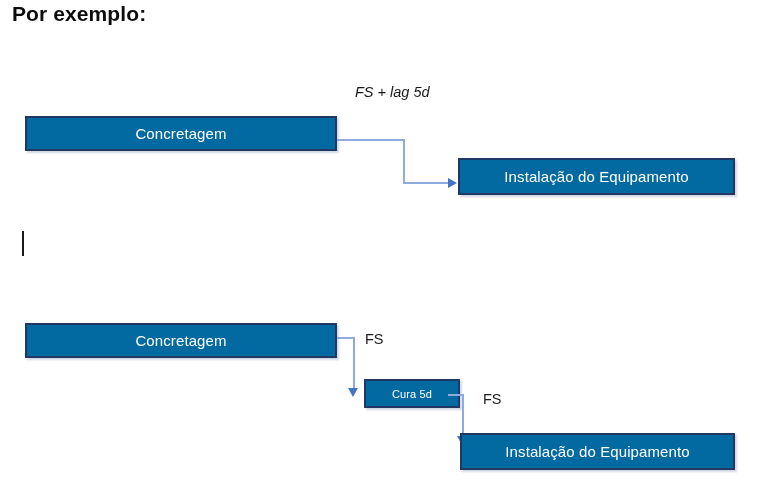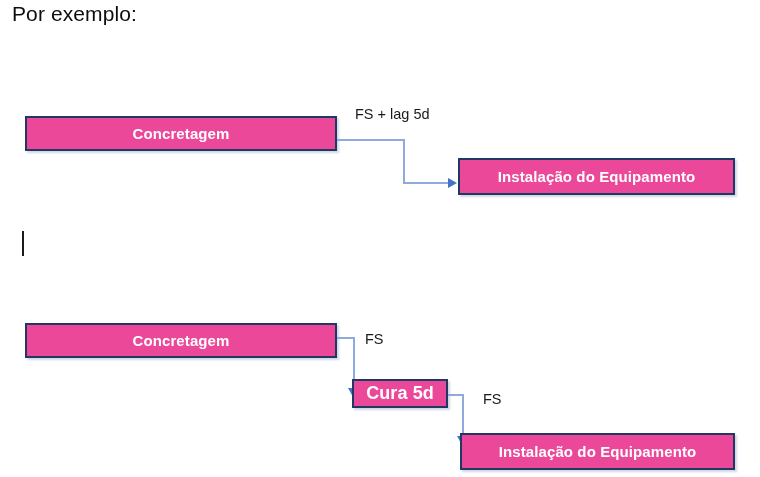--- a/index.html
+++ b/index.html
@@ -20,54 +20,54 @@
     background: #ffffff;
     overflow: hidden;
   }
   .abs { position: absolute; }
 
   
   .page-title {
     left: 12px;
     top: 2px;
     font-size: 21px;
-    font-weight: normal;
+    font-weight: bold;
     letter-spacing: 0.1px;
     color: #0d0d0d;
     white-space: nowrap;
   }
   .section-label {
     font-size: 13.5px;
     font-weight: bold;
     color: #0d0d0d;
     white-space: nowrap;
   }
   .rel-label {
     font-size: 14.5px;
     font-weight: normal;
     color: #1a1a1a;
     white-space: nowrap;
   }
 
   
   .task-box {
     box-sizing: border-box;
-    background: #ec4899;
+    background: #0369a1;
     border: 2.5px solid #1F3864;
     display: flex;
     align-items: center;
     justify-content: center;
     color: #ffffff;
     font-size: 15px;
-    font-weight: bold;
+    font-weight: normal;
     letter-spacing: 0.1px;
     white-space: nowrap;
     box-shadow: 1.5px 1.5px 2px rgba(120,140,175,0.35);
   }
-  .task-box.small { font-size: 18px; }
+  .task-box.small { font-size: 11px; margin-left: 12px; }
 
   
   .conn {
     background: #8FAADC;
   }
   .conn-h { height: 2px; }
   .conn-v { width: 2px; }
 
   .arrow-right {
     width: 0; height: 0;
@@ -91,21 +91,21 @@
 </head>
 <body>
 
 <div id="canvas">
 
   <div class="abs page-title">Por exemplo:</div>
 
 
   <div class="abs task-box" style="left:25px; top:116px; width:312px; height:35px;">Concretagem</div>
 
-  <div class="abs rel-label" style="left:355px; top:106px;">FS + lag 5d</div>
+  <div class="abs rel-label" style="left:355px; top:84px;font-style:italic;">FS + lag 5d</div>
 
   <div class="abs conn conn-h" style="left:337px; top:139px; width:68px;"></div>
   <div class="abs conn conn-v" style="left:403px; top:139px; height:45px;"></div>
   <div class="abs conn conn-h" style="left:403px; top:182px; width:46px;"></div>
   <div class="abs arrow-right" style="left:448px; top:178px;"></div>
 
   <div class="abs task-box" style="left:458px; top:158px; width:277px; height:37px;">Instalação do Equipamento</div>
 
   <div class="abs caret" style="left:22px; top:231px; height:25px;"></div>
 

